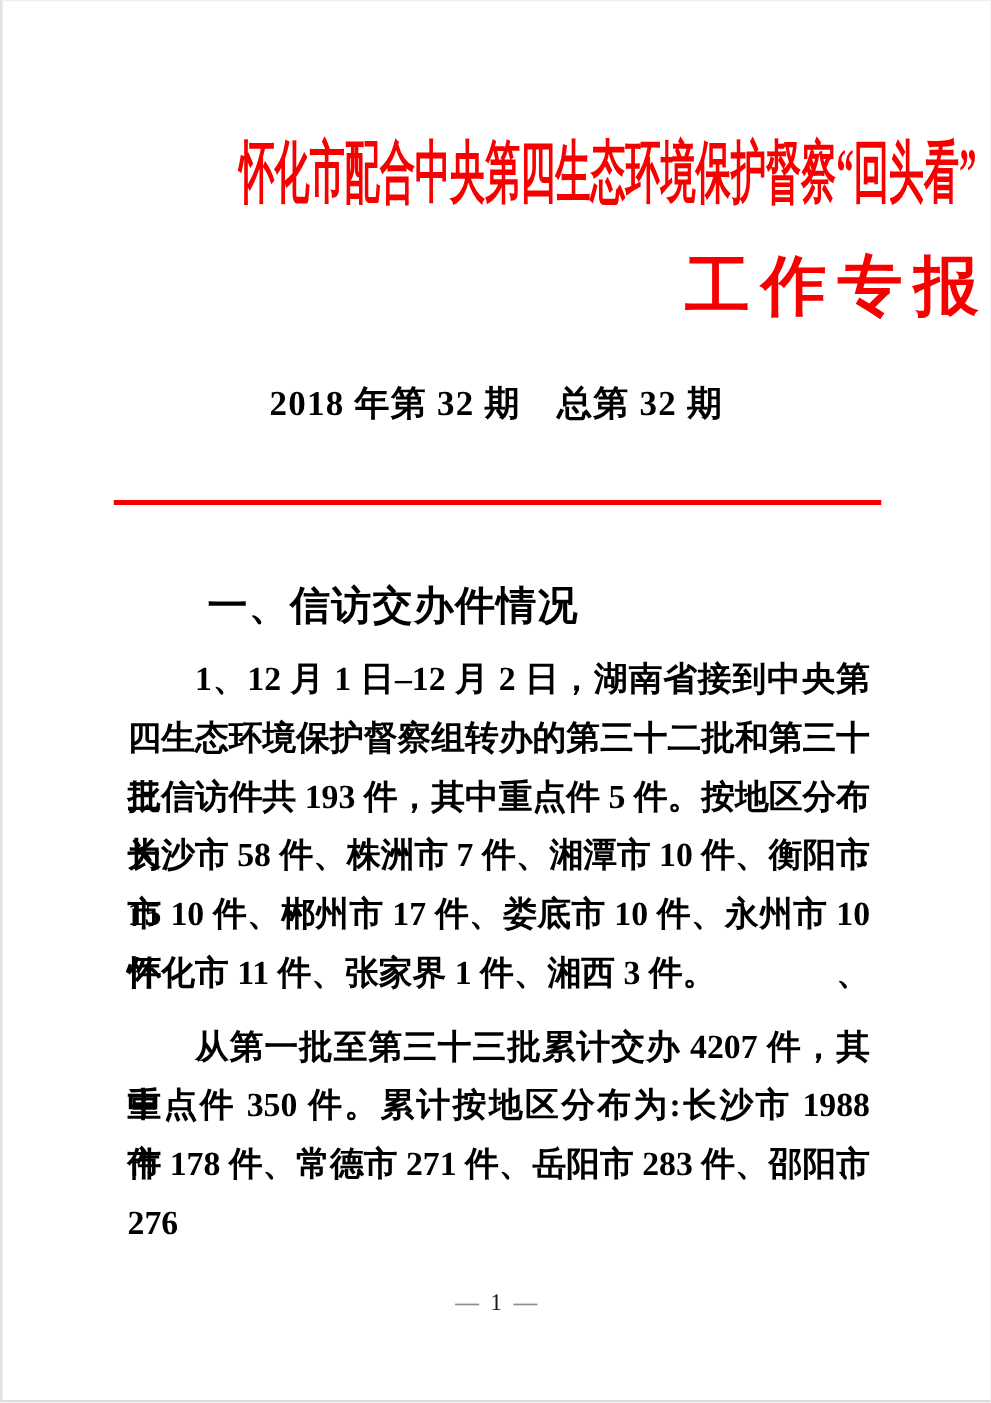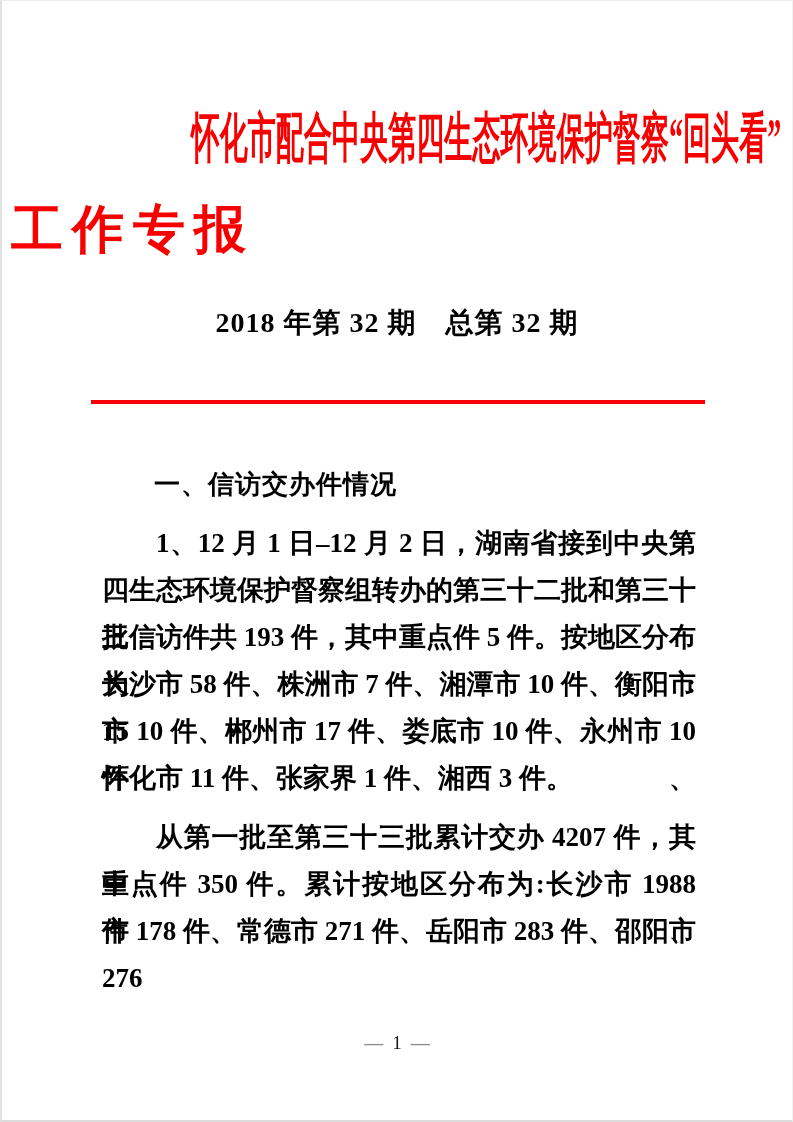--- a/index.html
+++ b/index.html
@@ -36,21 +36,21 @@
     font-weight: 900;
     color: var(--accent, #f70000);
     transform: scaleX(0.52);
     transform-origin: 50% 50%;
   }
   .title2 {
     position: absolute;
     top: 194px;
     left: 0;
     width: 100%;
-    text-align: left;
+    text-align: right;
     font-size: 52px;
     line-height: 70px;
     font-weight: 900;
     letter-spacing: 9px;
     text-indent: 9px;
     color: var(--accent, #f70000);
   }
   .issue-no {
     position: absolute;
     top: 303px;
@@ -84,21 +84,21 @@
   
   .doc-body {
     position: absolute;
     top: 460px;
     left: 100px;
     width: 594px;
   }
   .heading {
     font-family: "Liberation Sans", "DejaVu Sans", sans-serif;
     font-weight: bold;
-    font-size: 26px;
+    font-size: 32px;
     line-height: 47px;
     height: 47px;
     text-indent: 2em;
     letter-spacing: 1px;
   }
   .bodyline {
     font-size: 27px;
     font-weight: bold;
     line-height: 47px;
     height: 47px;

